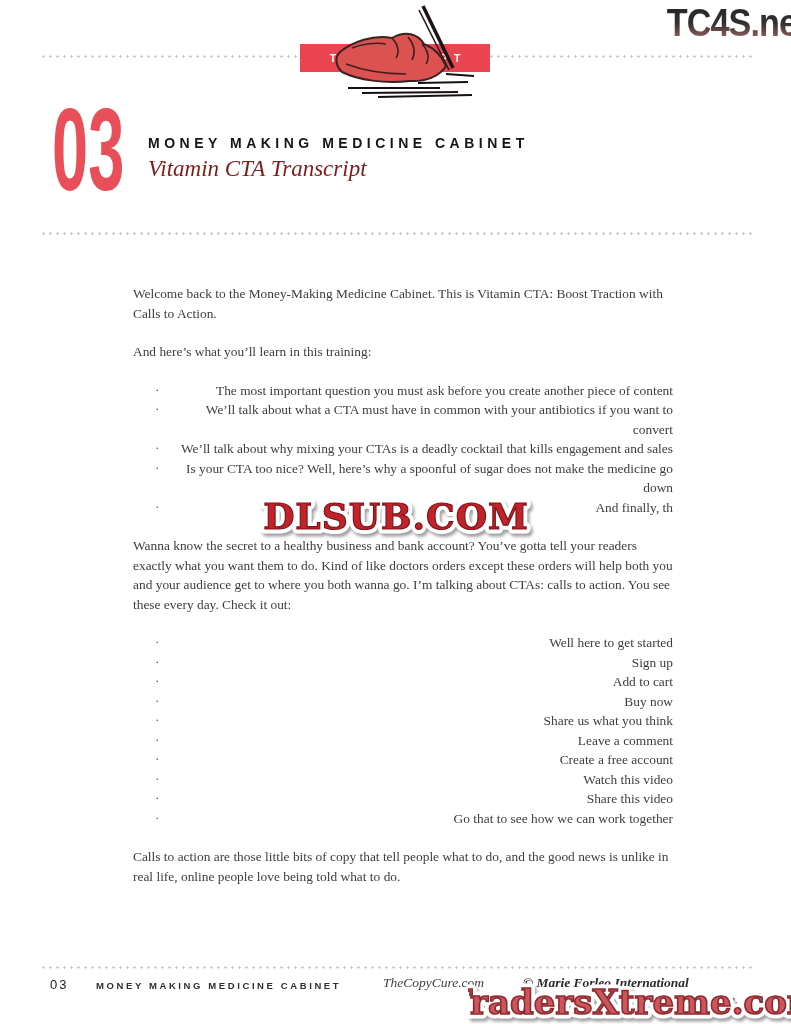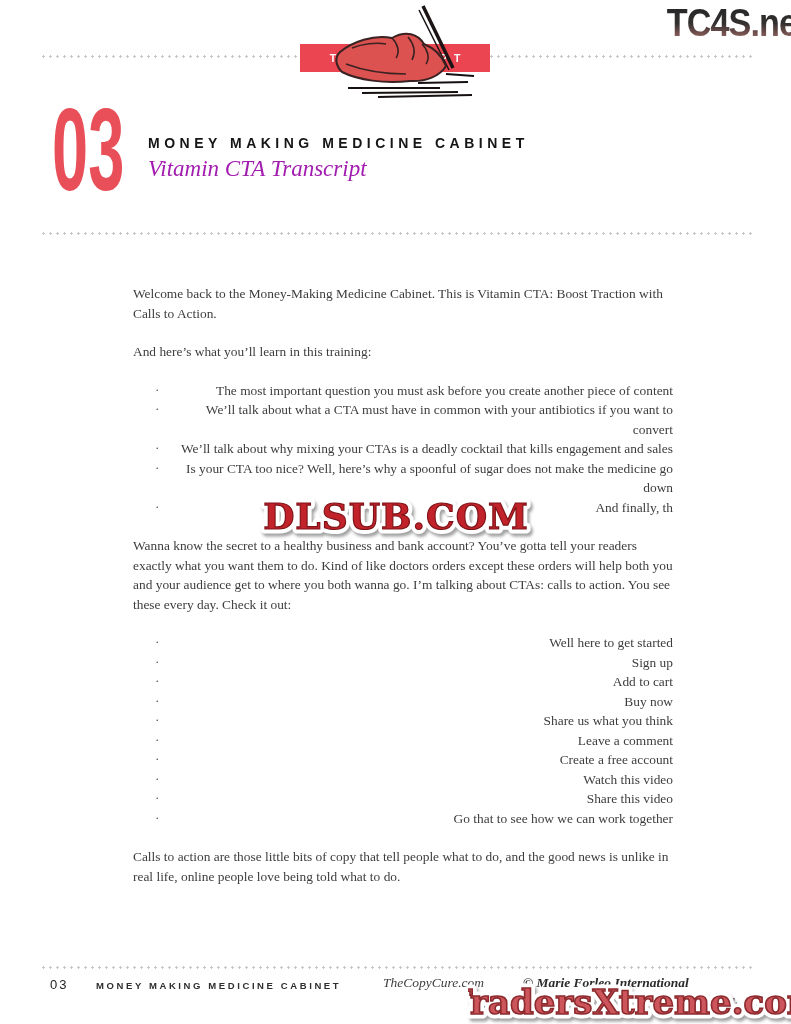--- a/index.html
+++ b/index.html
@@ -29,21 +29,21 @@
                font-weight:bold;letter-spacing:7px;text-indent:7px;}
   .hand-art{position:absolute;left:322px;top:4px;z-index:3;}
 
   
   .chapter-num{position:absolute;left:52px;top:100px;color:#e94f59;
                font-family:"Liberation Sans",sans-serif;font-weight:bold;font-size:116px;
                line-height:100px;transform:scaleX(0.56);transform-origin:left top;}
   .chapter-title{position:absolute;left:148px;top:135px;color:#151515;
                  font-family:"Liberation Sans",sans-serif;font-weight:bold;font-size:14px;
                  letter-spacing:4.5px;}
-  .chapter-sub{position:absolute;left:148px;top:156px;color:#a21caf;font-style:italic;
+  .chapter-sub{position:absolute;left:148px;top:156px;color:#7f1d1d;font-style:italic;
                font-size:23px;text-align:center;}
 
   
   .copy{position:absolute;left:133px;top:276px;width:540px;color:#3d3d3d;
         font-size:13.4px;line-height:19.5px;}
   .copy p{margin:8px 0 19px 0;}
   .copy ul{list-style:none;margin:0 0 19px 0;padding:0 0 0 44px;text-align:right;}
   .copy li{position:relative;}
   .copy li::before{content:"\00b7";position:absolute;left:-22px;top:-1px;color:#555;}
 

